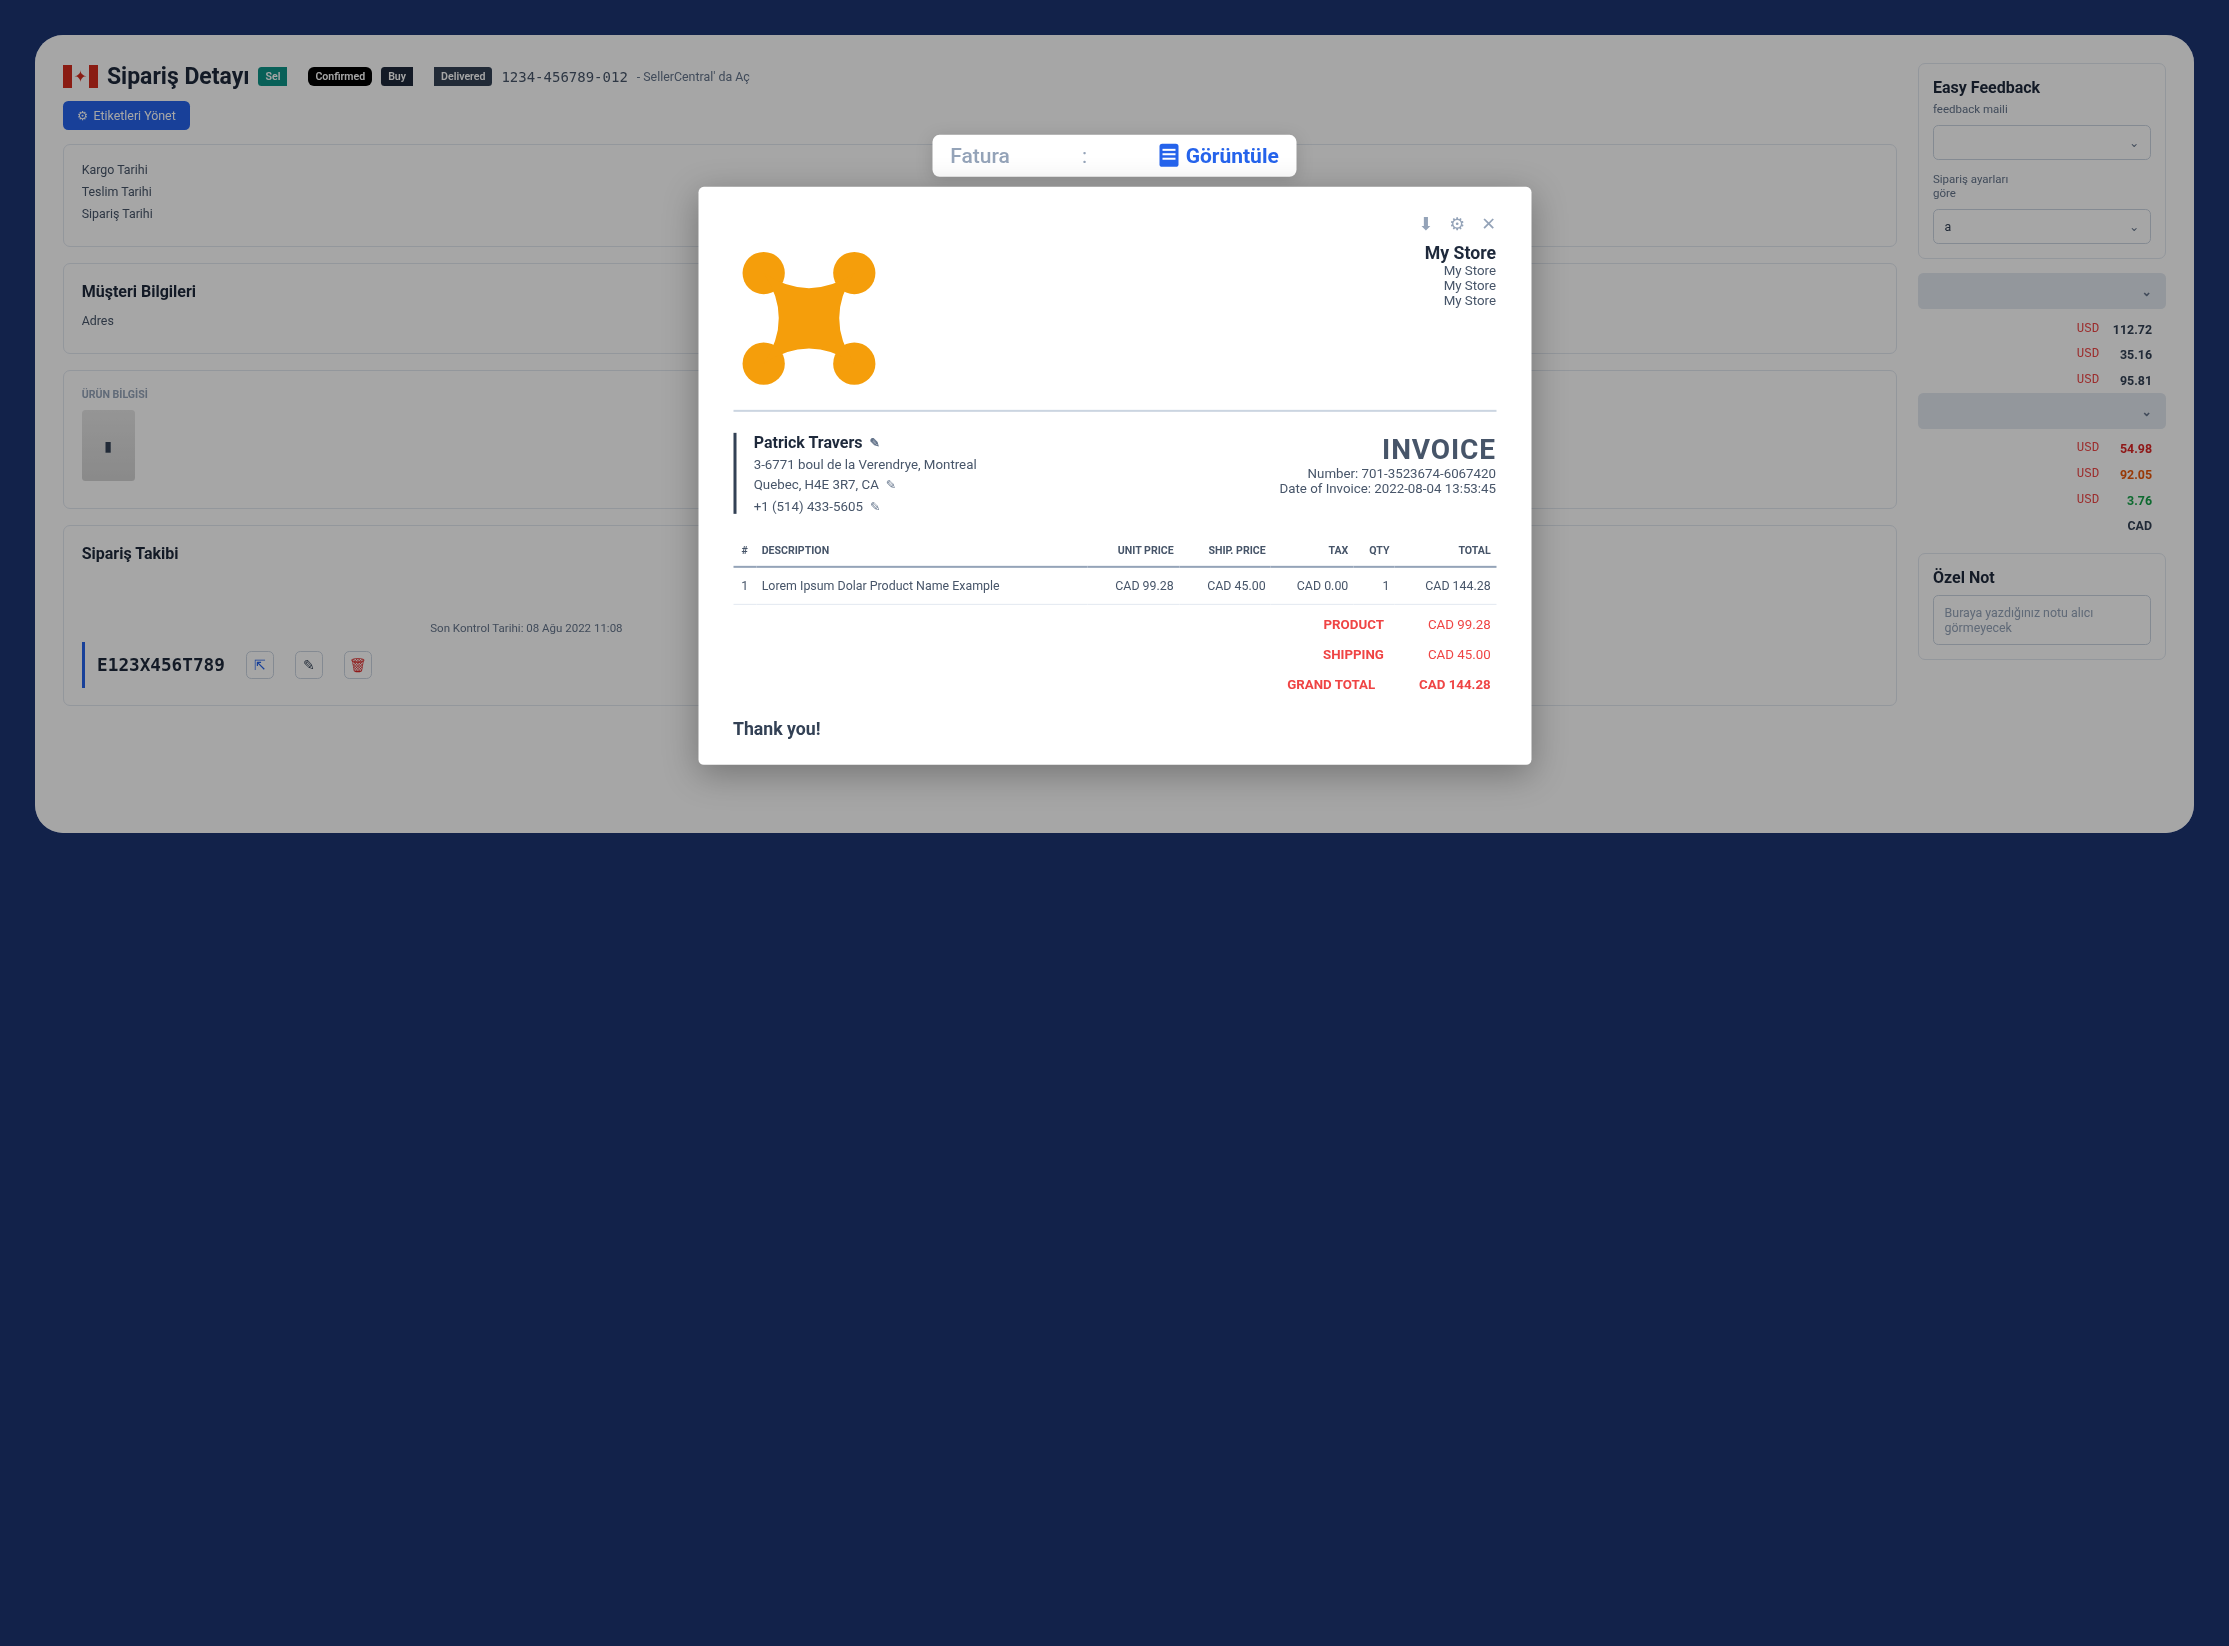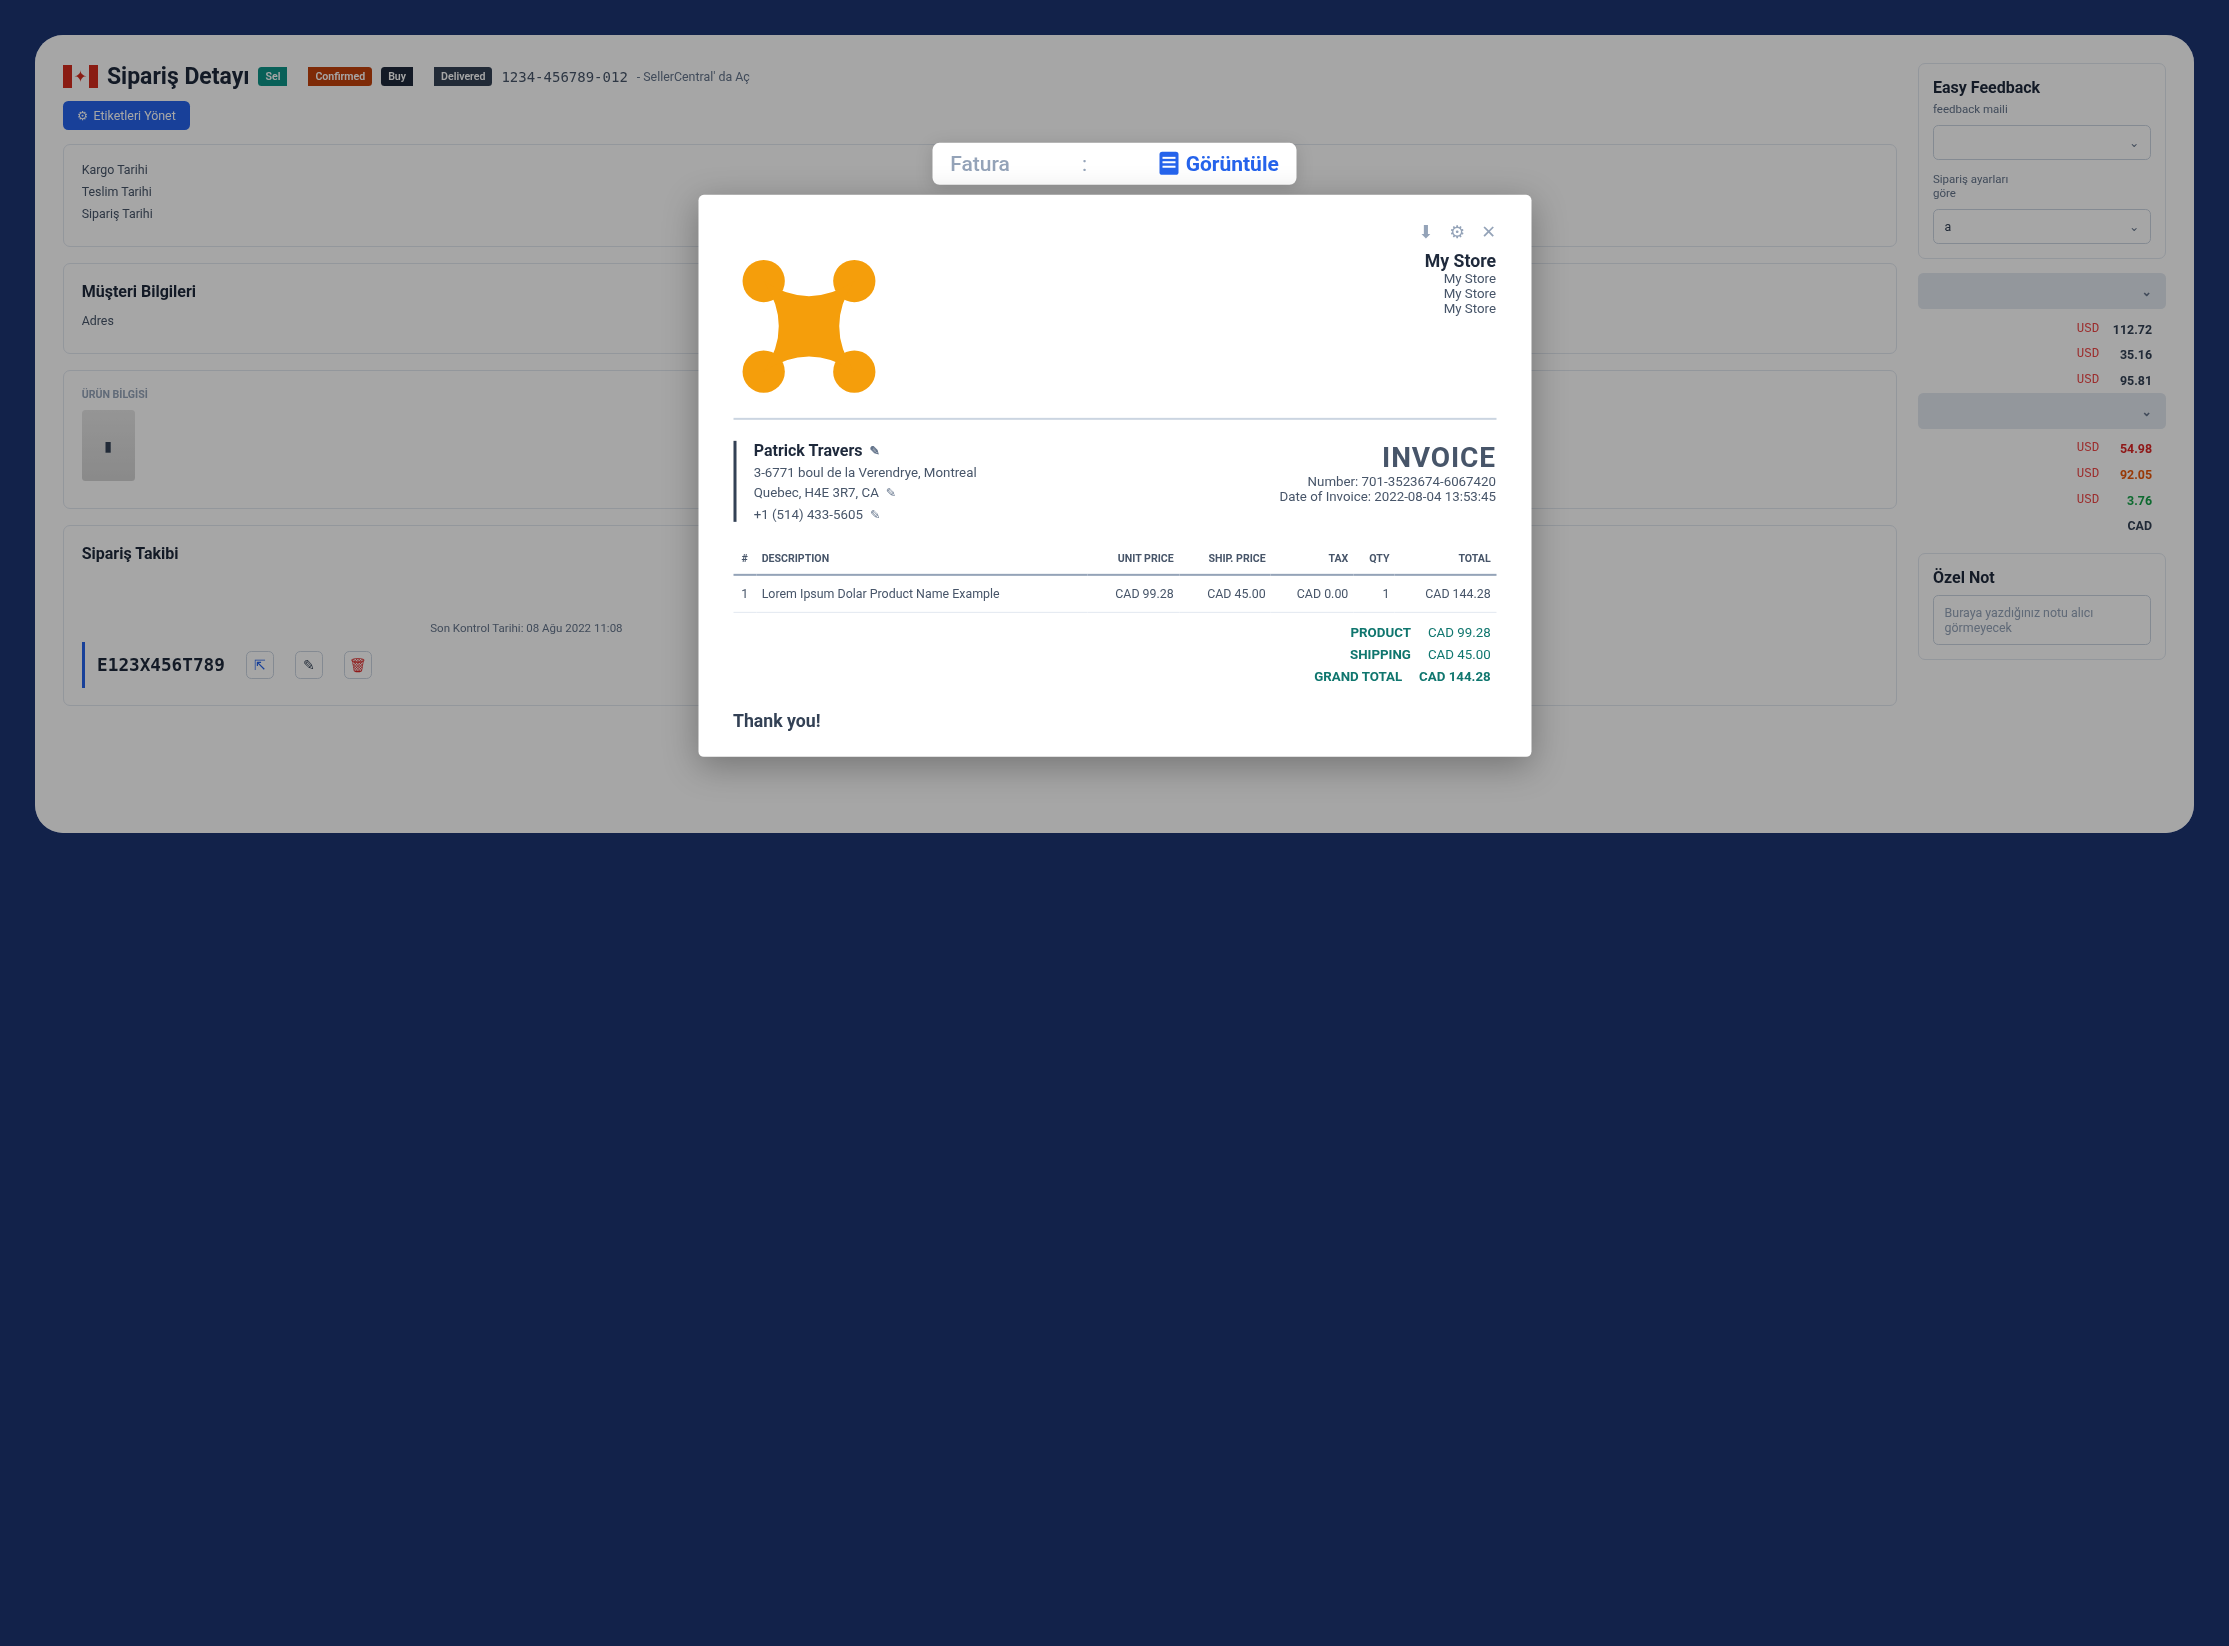--- a/index.html
+++ b/index.html
@@ -41,21 +41,21 @@
   width: 35px; height: 23px;
   display: flex;
 }
 .flag .r { background: #d52b1e; flex: 1; }
 .flag .w { background: #fff; flex: 2; display: flex; align-items: center; justify-content: center; }
 .maple { color: #d52b1e; font-size: 16px; }
 .page-title { font-size: 23px; font-weight: 700; color: #1e293b; }
 .badge { display: inline-flex; border-radius: 3.5px; overflow: hidden; font-size: 10.6px; font-weight: 600; gap: 21px; }
 .badge span { padding: 2.7px 7px; }
 .badge.green .a { background: #0d9488; color: #fff; }
-.badge.green .b { background: #c2410c; color: #fff; }
+.badge.green .b { background: #000000; color: #fff; border-radius: 6px; }
 .badge.dark .a { background: #1e293b; color: #fff; }
 .badge.dark .b { background: #334155; color: #fff; }
 .order-num { font-family: monospace; font-size: 14px; color: #475569; }
 .sub-link { color: #64748b; font-size: 12.4px; }
 .blue-btn {
   background: #2563eb;
   color: #fff;
   padding: 7px 14px;
   border-radius: 5.3px;
   font-size: 12.4px;
@@ -139,21 +139,21 @@
 .invoice-meta h2 { font-size: 28px; color: #475569; font-weight: 700; letter-spacing: 0.9px; }
 .invoice-meta .meta { font-size: 13.3px; color: #475569; }
 table.items { width: 100%; border-collapse: collapse; font-size: 12.4px; }
 table.items thead th { text-align: right; padding: 8.9px 5.3px; color: #475569; font-weight: 700; font-size: 10.6px; border-bottom: 2.7px solid #94a3b8; }
 table.items thead th:first-child { text-align: center; }
 table.items thead th:nth-child(2) { text-align: left; }
 table.items tbody td { padding: 10.6px 5.3px; text-align: right; border-bottom: 0.9px solid #e2e8f0; color: #475569; }
 table.items tbody td:first-child { text-align: center; }
 table.items tbody td:nth-child(2) { text-align: left; }
 .totals { margin-top: 8.9px; }
-.totals .trow { display: flex; justify-content: flex-end; gap: 17px; padding: 3.5px 5.3px; font-size: 13.3px; color: #0f766e; }
+.totals .trow { display: flex; justify-content: flex-end; gap: 44px; padding: 3.5px 5.3px; font-size: 13.3px; color: #ef4444; margin-top: 8px; }
 .totals .trow.grand { font-weight: 700; }
 .totals .lbl { font-weight: 700; }
 .thanks { font-size: 17.7px; font-weight: 700; color: #334155; margin-top: 23px; }
 .gear-icon, .dl-icon, .close-icon { cursor: pointer; }
 </style>
 </head>
 <body>
 
 <div class="main-card">
   <div class="overlay"></div>

